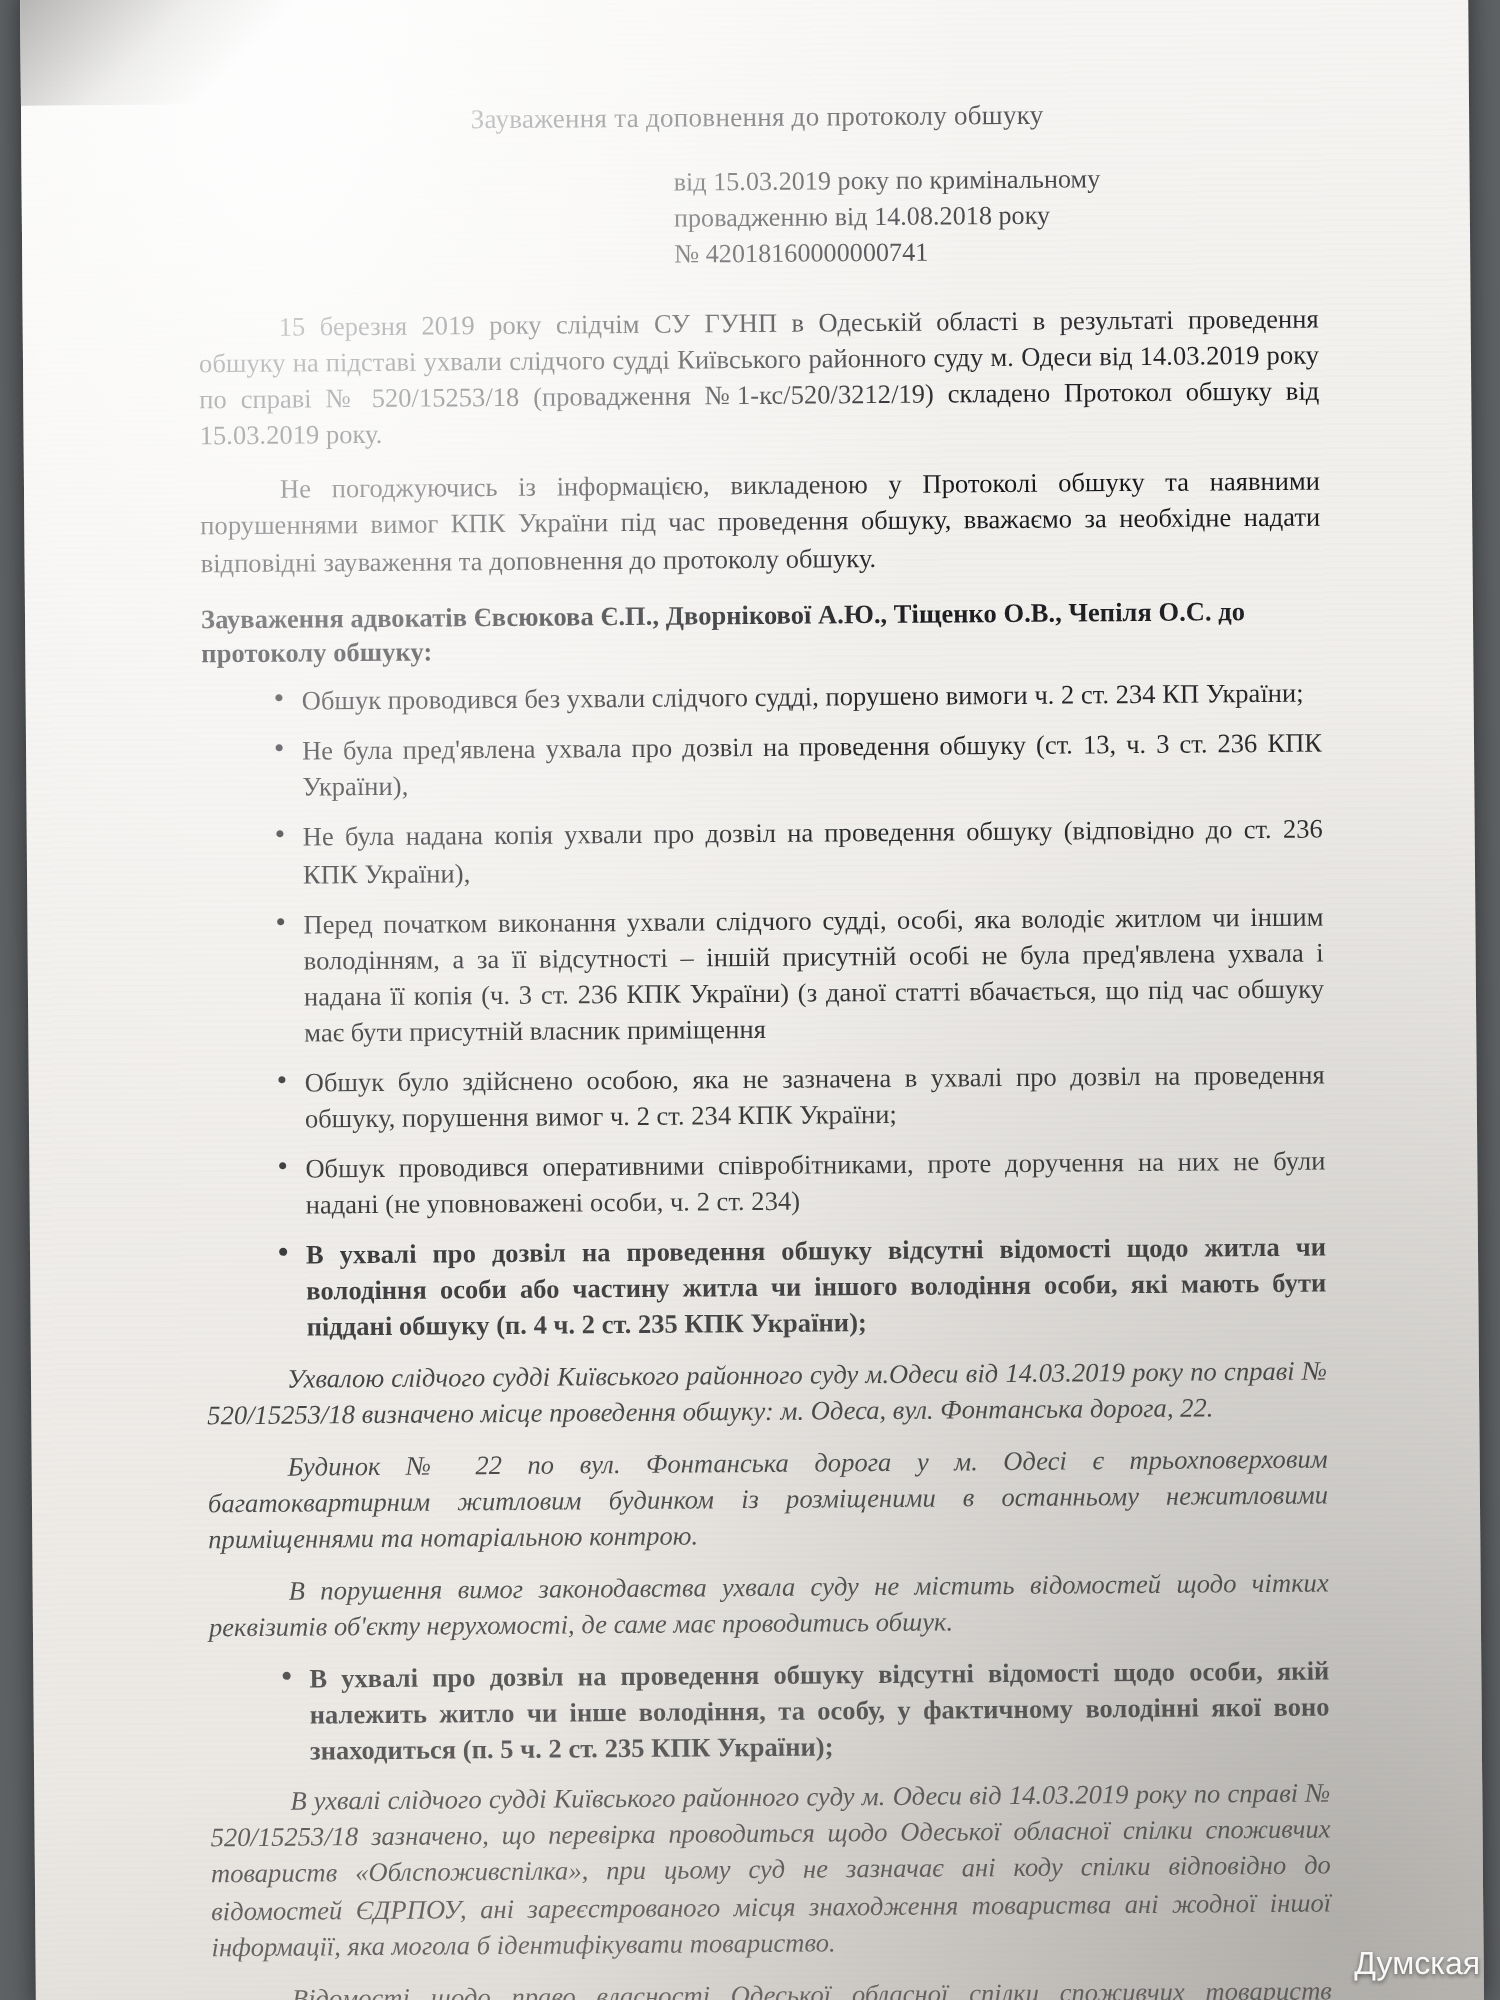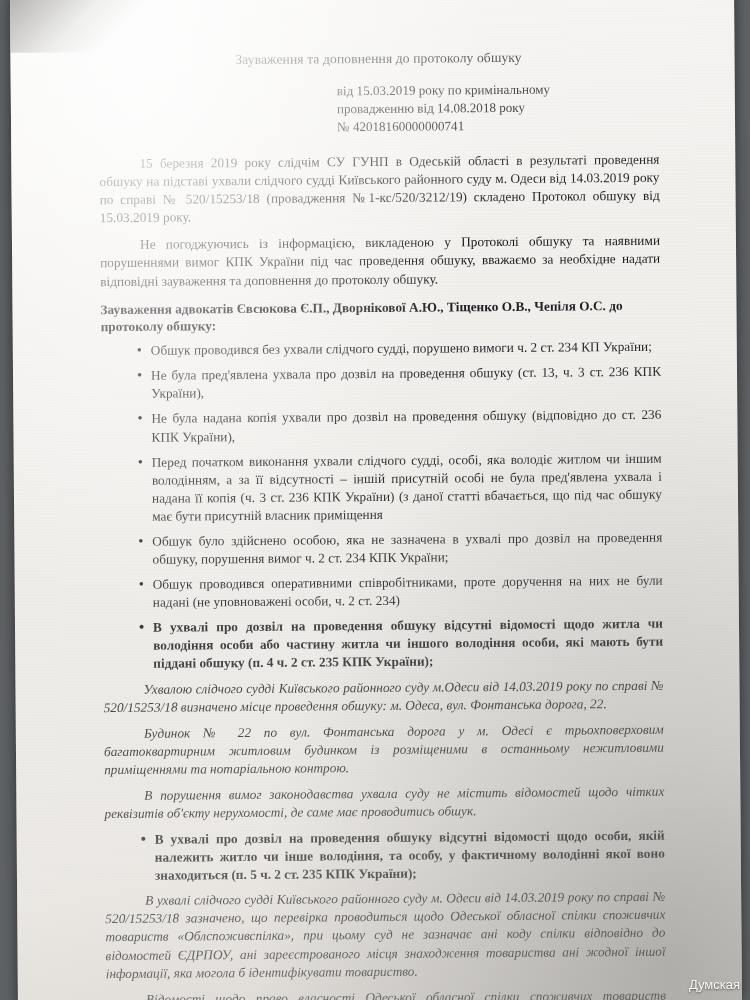--- a/index.html
+++ b/index.html
@@ -115,21 +115,21 @@
     text-align: justify;
     font-style: italic;
   }
   
   #watermark {
     position: absolute;
     right: 10px;
     bottom: 8px;
     color: #ffffff;
     font-family: "Liberation Sans", sans-serif;
-    font-size: 13px;
+    font-size: 16px;
     opacity: 0.92;
     z-index: 9;
     text-shadow: 0 1px 2px rgba(0,0,0,0.6);
   }
   
   .noise {
     position: absolute;
     inset: 0;
     z-index: 1;
     background-image: repeating-linear-gradient(0deg, rgba(0,0,0,0.012) 0px, rgba(0,0,0,0.012) 1px, rgba(255,255,255,0) 1px, rgba(255,255,255,0) 3px);

